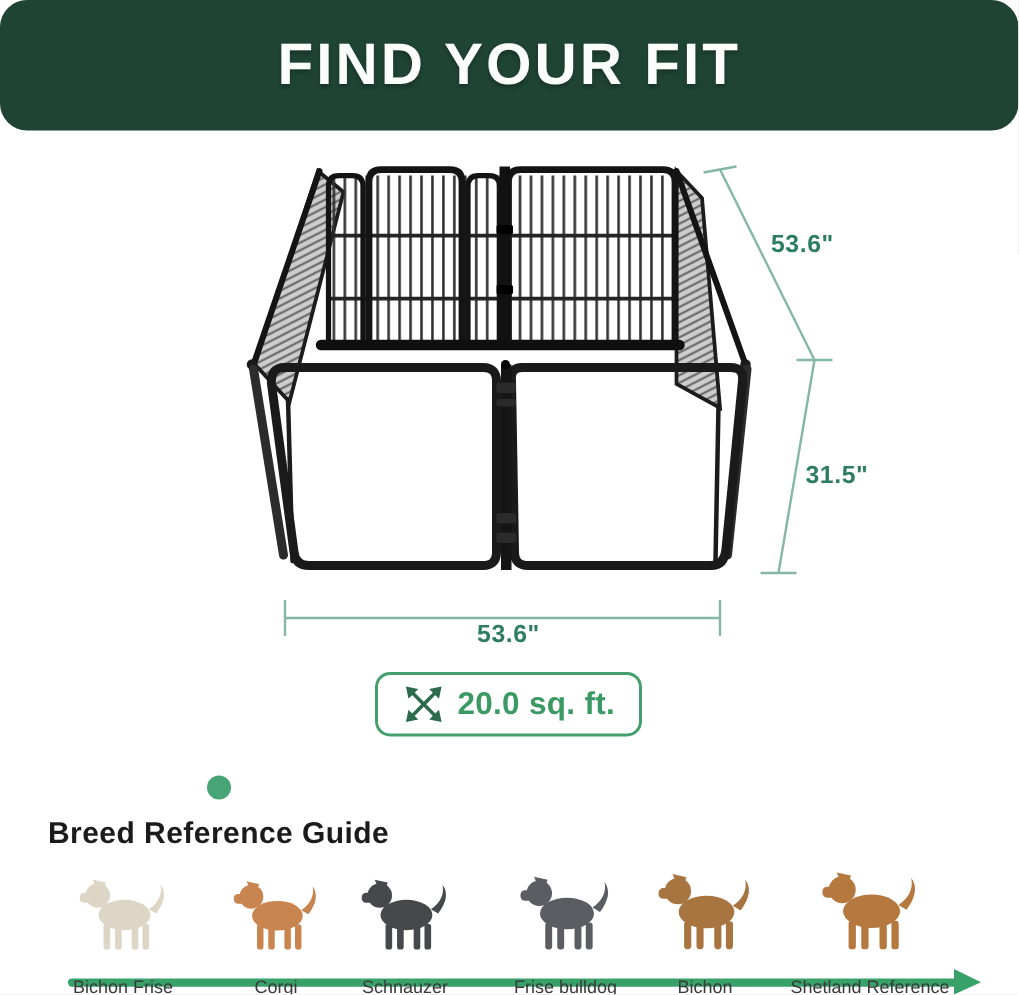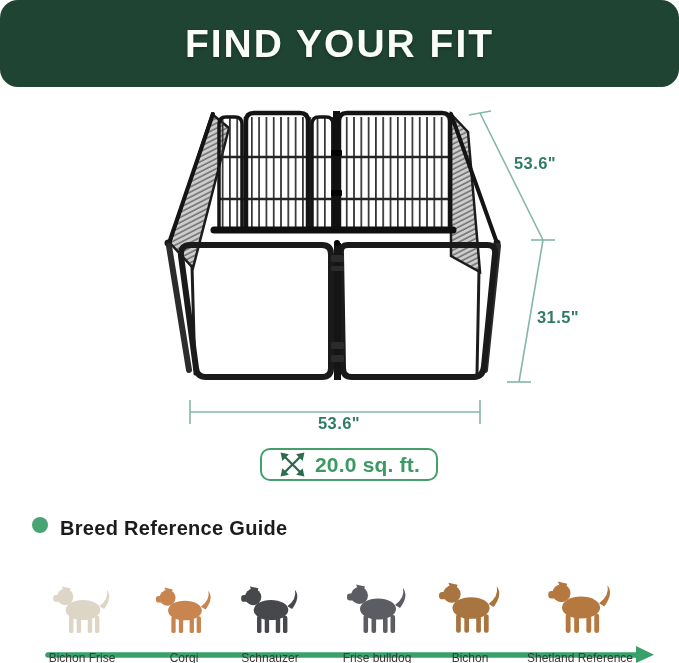--- a/index.html
+++ b/index.html
@@ -22,27 +22,27 @@
   
   .dim-label{
     position:absolute;color:#2e7d63;font-size:16.5px;font-weight:600;
     letter-spacing:.4px;white-space:nowrap;
   }
   .dim-depth{left:514px;top:154px;}
   .dim-height{left:537px;top:308px;}
   .dim-width{left:339px;top:414px;transform:translateX(-50%);}
   
   .area-badge{
-    position:absolute;left:260px;top:448px;width:178px;height:33px;
+    position:absolute;left:250px;top:448px;width:178px;height:43px;
     box-sizing:border-box;border:2.5px solid #43a06c;border-radius:10px;
     background:#fff;display:flex;align-items:center;justify-content:center;gap:8px;
   }
   .area-badge-text{color:#3b9a64;font-size:21px;font-weight:700;letter-spacing:.2px;white-space:nowrap;}
   
-  .breed-header{position:absolute;left:32px;top:517px;display:flex;align-items:flex-start;gap:12px;}
+  .breed-header{position:absolute;left:32px;top:517px;display:flex;align-items:center;gap:12px;flex-direction:column;}
   .breed-dot{width:16px;height:16px;border-radius:50%;background:#46a475;flex:0 0 auto;}
   .breed-title{color:#1b1b1d;font-size:20px;font-weight:700;letter-spacing:.3px;white-space:nowrap;}
   .dog-cell{
     position:absolute;top:569px;height:96px;width:110px;
     display:flex;flex-direction:column;align-items:center;justify-content:flex-end;gap:16px;
   }
   .dog-cell svg{display:block;}
   .dog-label{font-size:12px;color:#3a3a3a;white-space:nowrap;line-height:14px;}
   .c0{left:27px;} .c1{left:129px;} .c2{left:215px;} .c3{left:322px;} .c4{left:415px;} .c5{left:525px;}
 </style>

